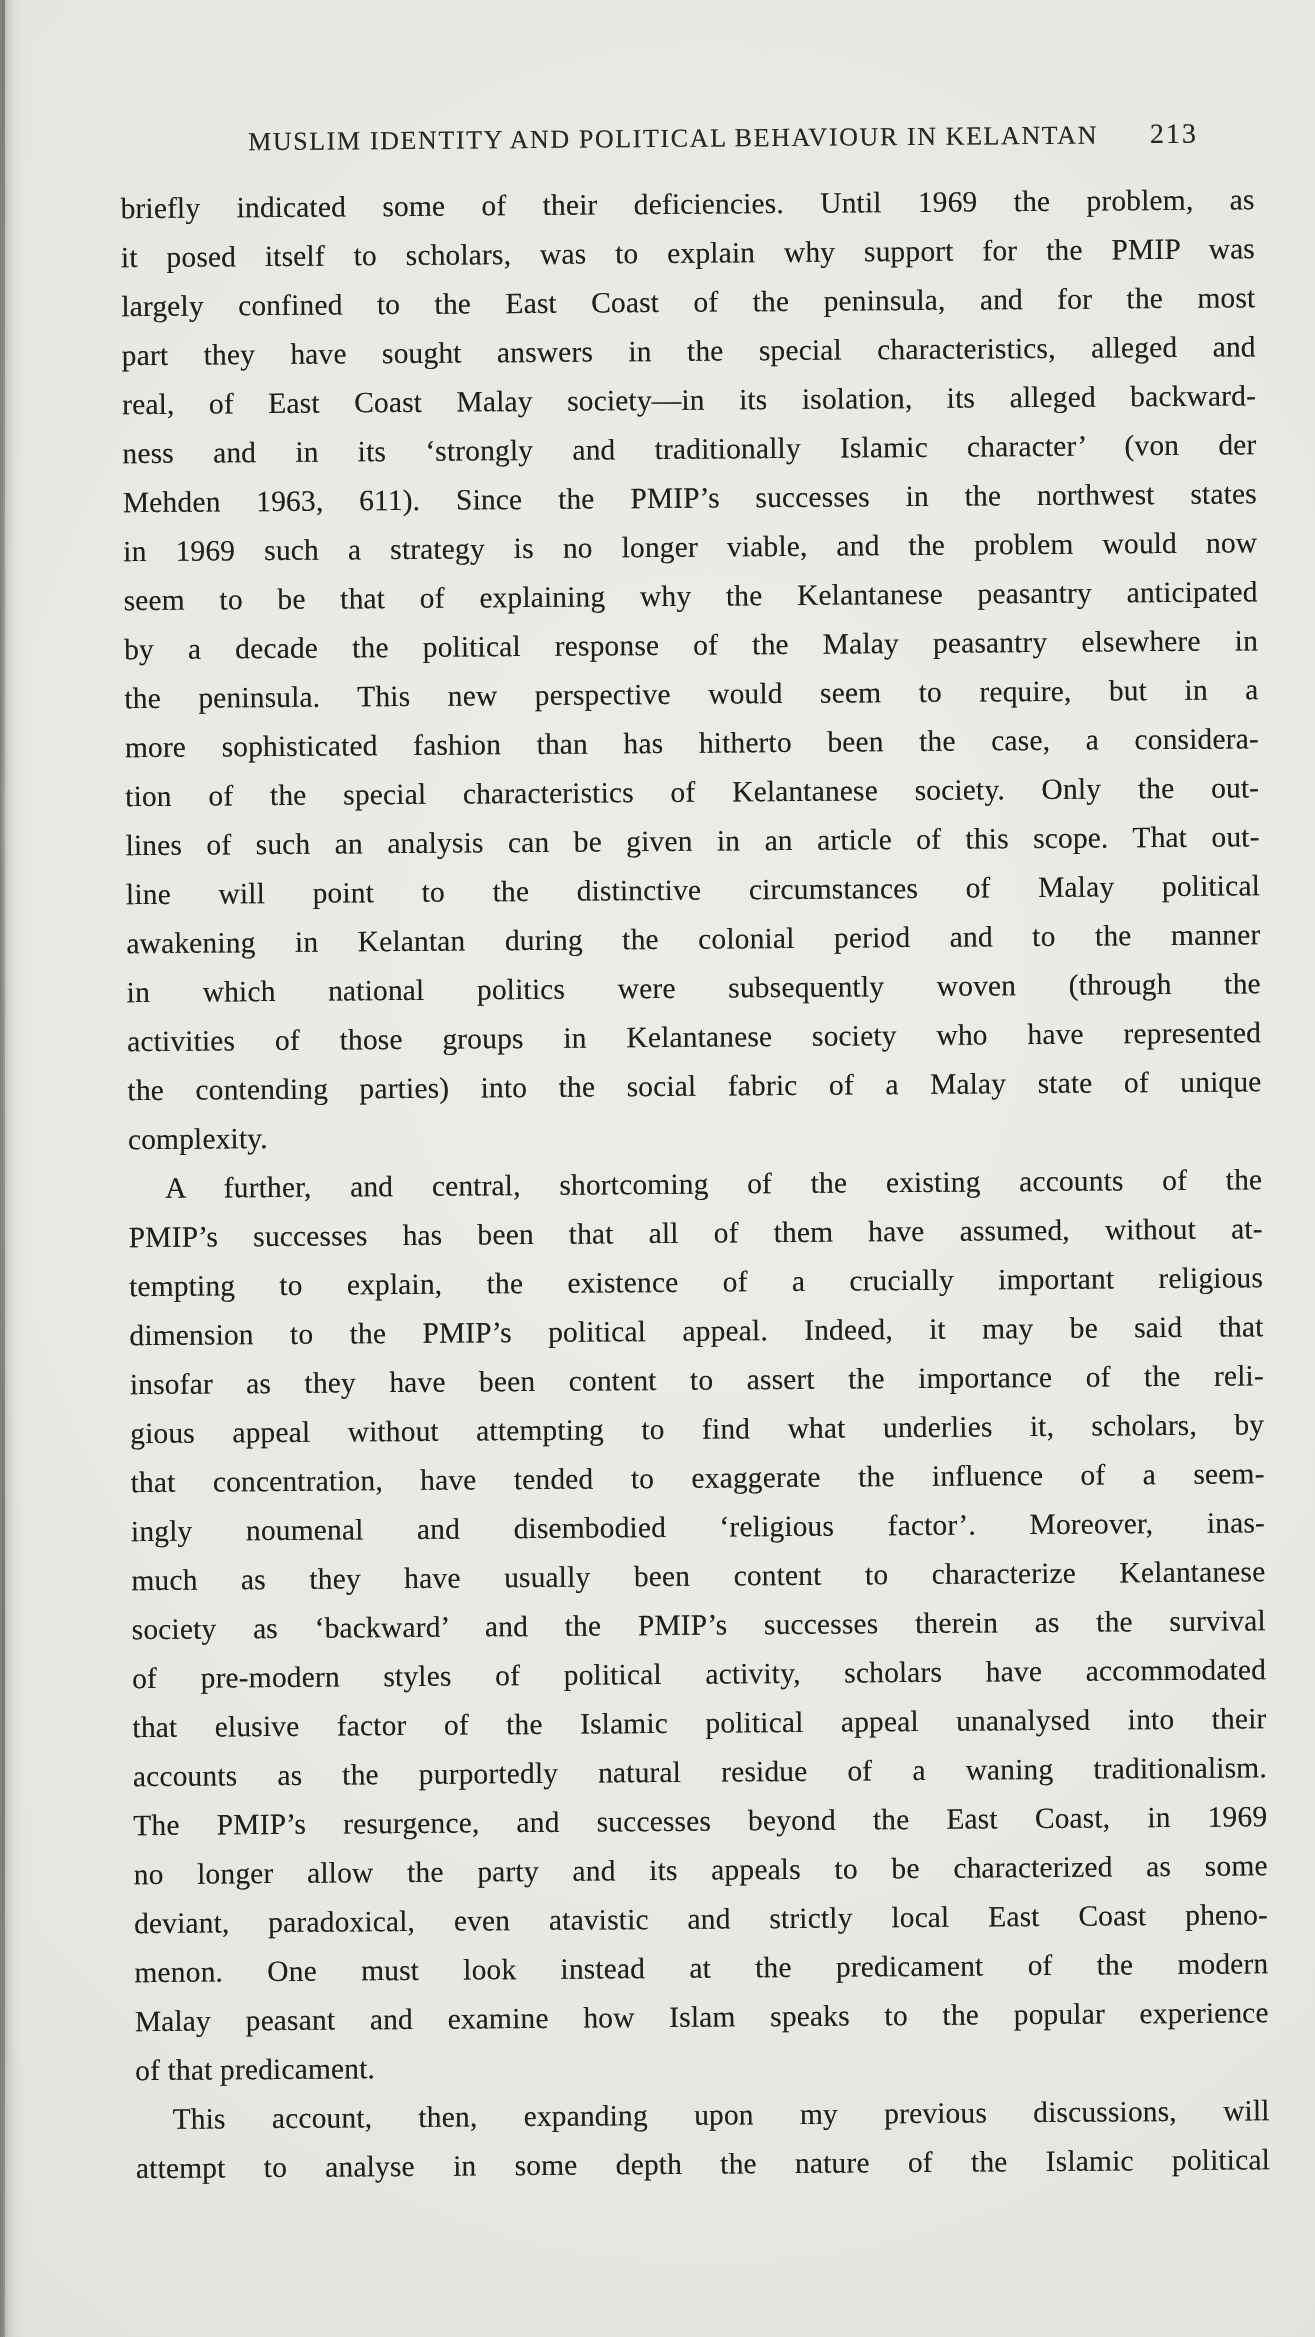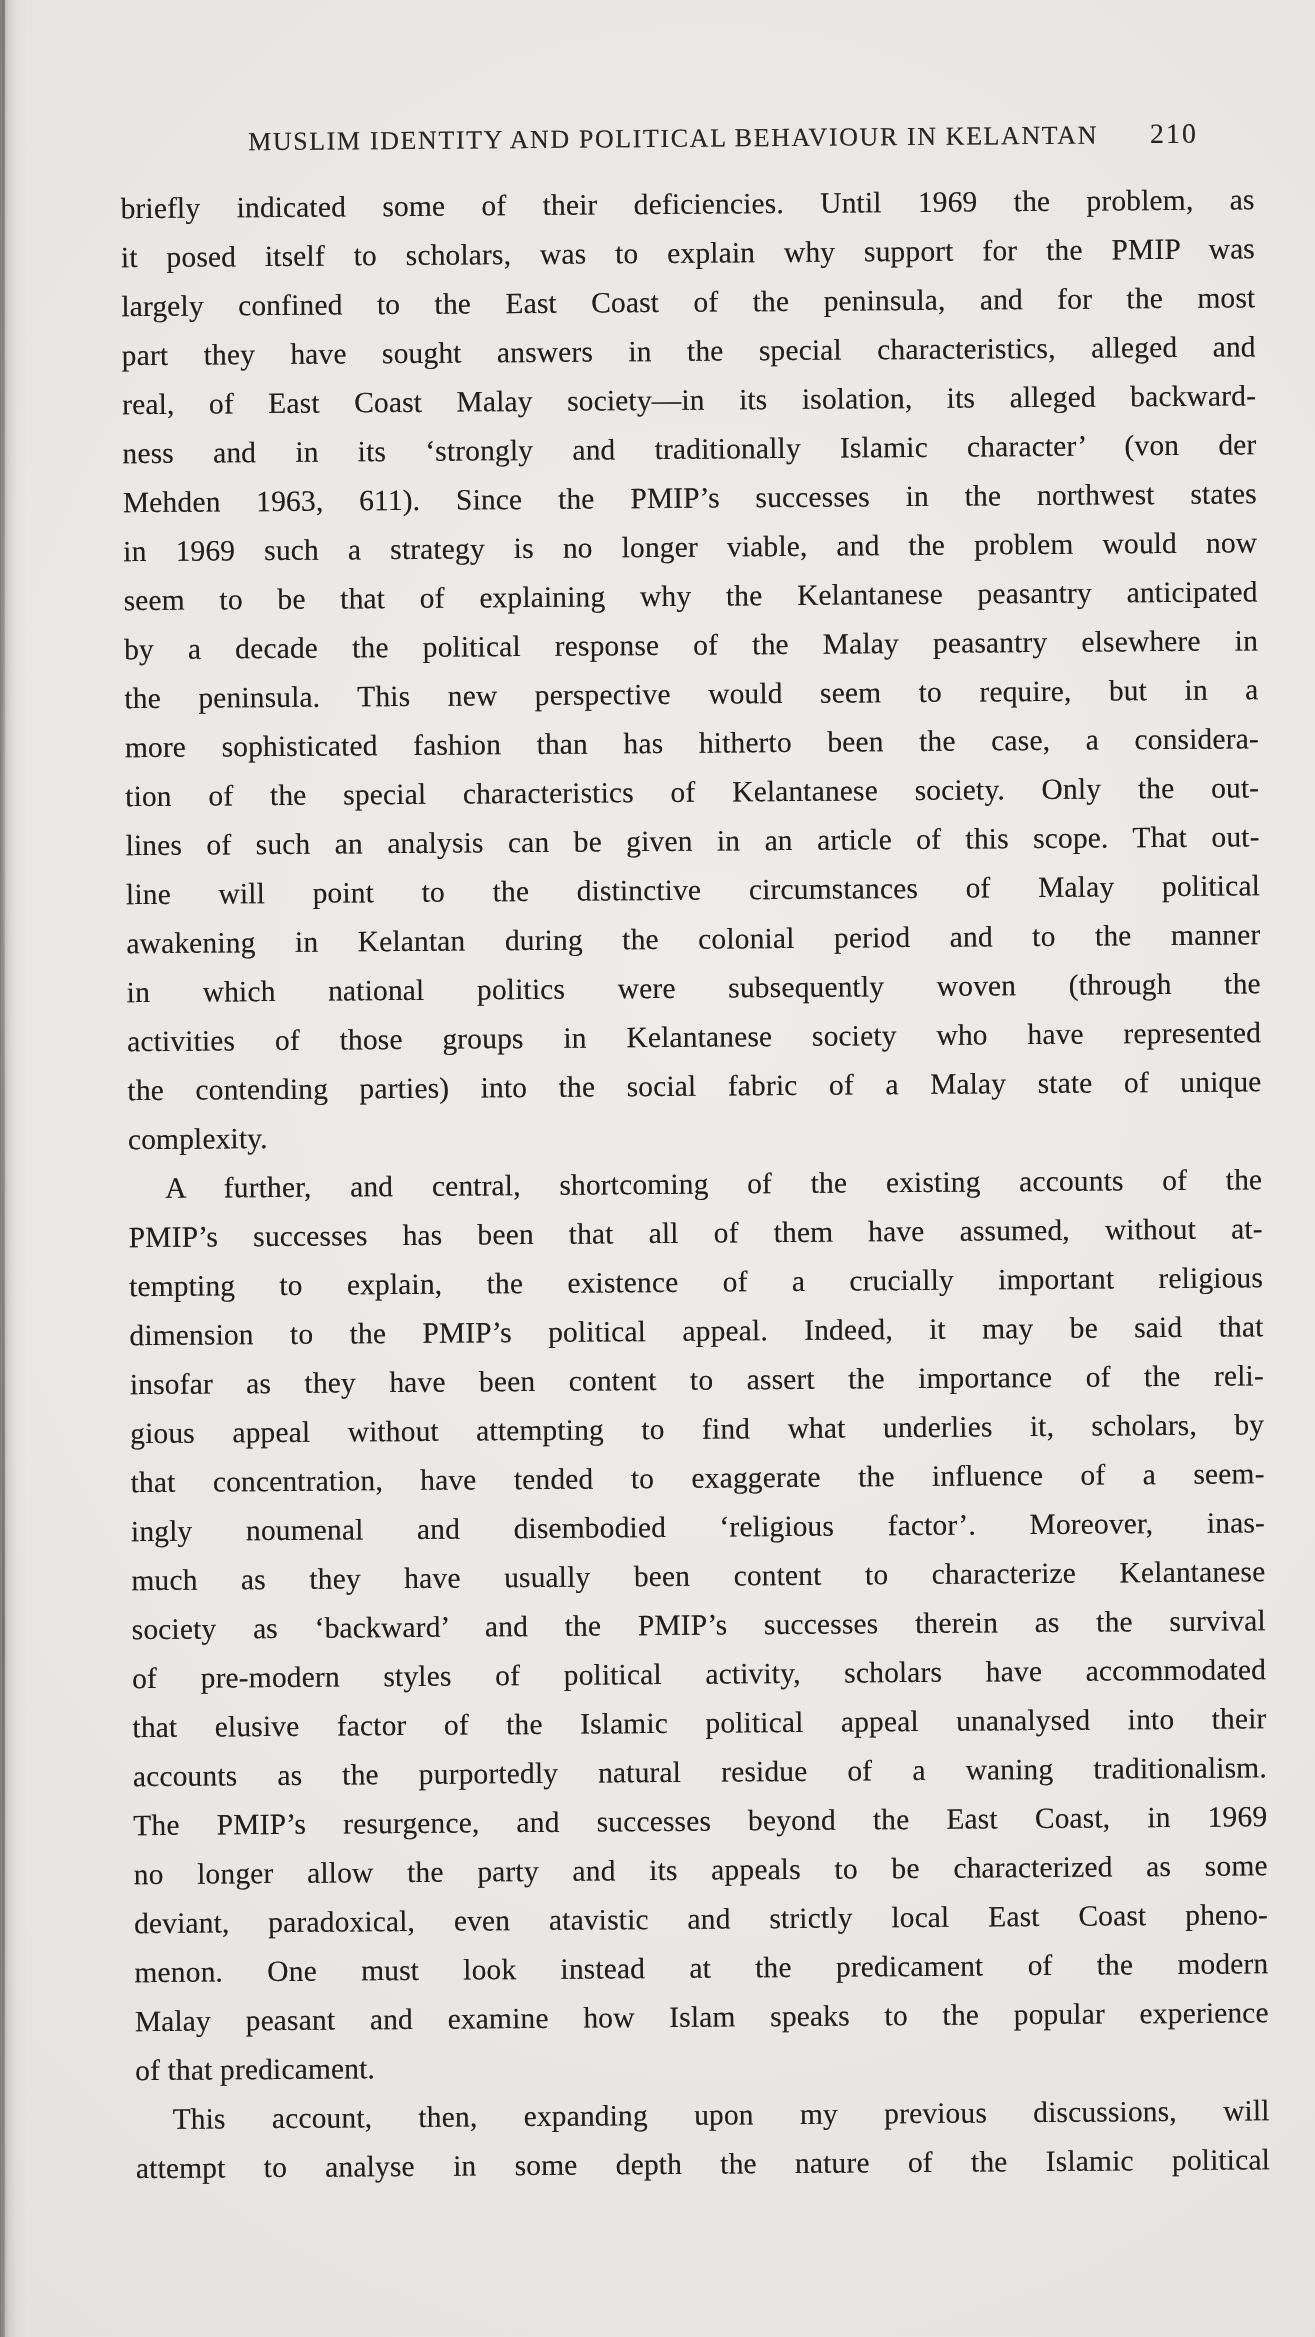--- a/index.html
+++ b/index.html
@@ -107,21 +107,21 @@
 <body>
 
 <div class="scan">
   <div class="edge-shadow"></div>
   <div class="edge-streak"></div>
 
   <div class="content">
 
     <div class="running-head">
       <span class="rh-title">MUSLIM IDENTITY AND POLITICAL BEHAVIOUR IN KELANTAN</span>
-      <span class="rh-folio">210</span>
+      <span class="rh-folio">213</span>
     </div>
 
     <div class="text-block" id="text-block">
         <div class="text-line">briefly indicated some of their deficiencies. Until 1969 the problem, as</div>
         <div class="text-line">it posed itself to scholars, was to explain why support for the PMIP was</div>
         <div class="text-line">largely confined to the East Coast of the peninsula, and for the most</div>
         <div class="text-line">part they have sought answers in the special characteristics, alleged and</div>
         <div class="text-line">real, of East Coast Malay society—in its isolation, its alleged backward-</div>
         <div class="text-line">ness and in its ‘strongly and traditionally Islamic character’ (von der</div>
         <div class="text-line">Mehden 1963, 611). Since the PMIP’s successes in the northwest states</div>

